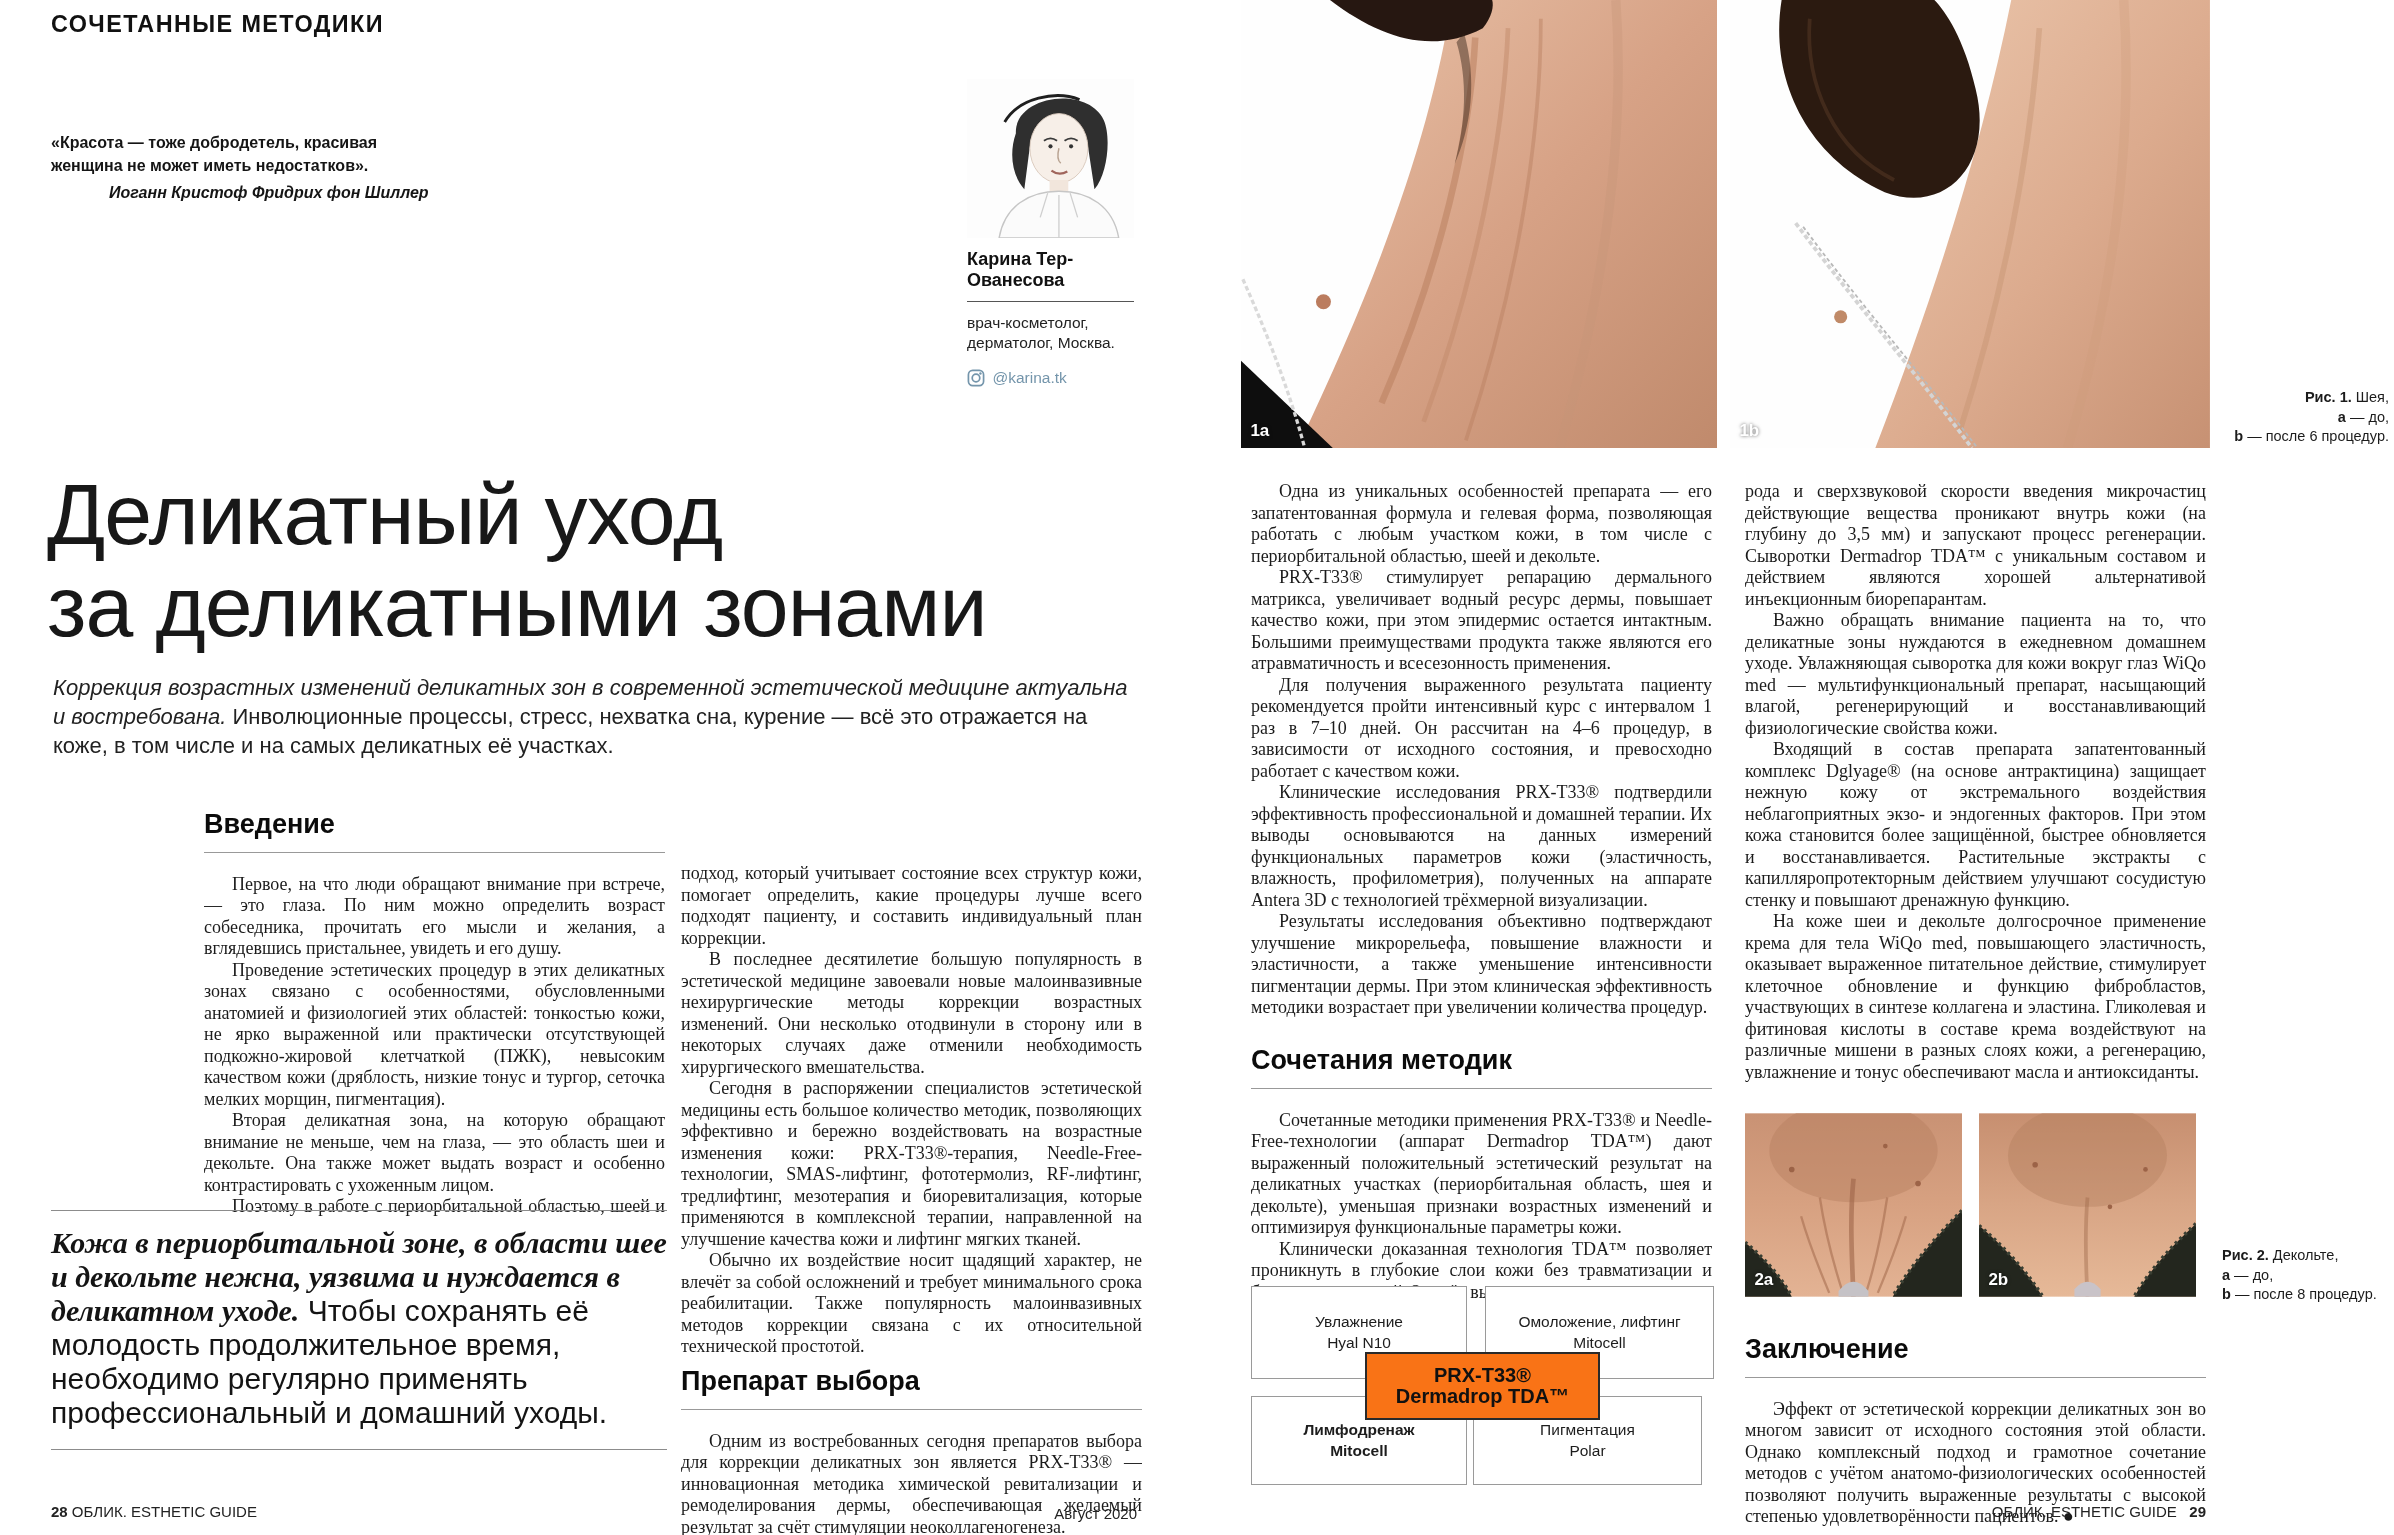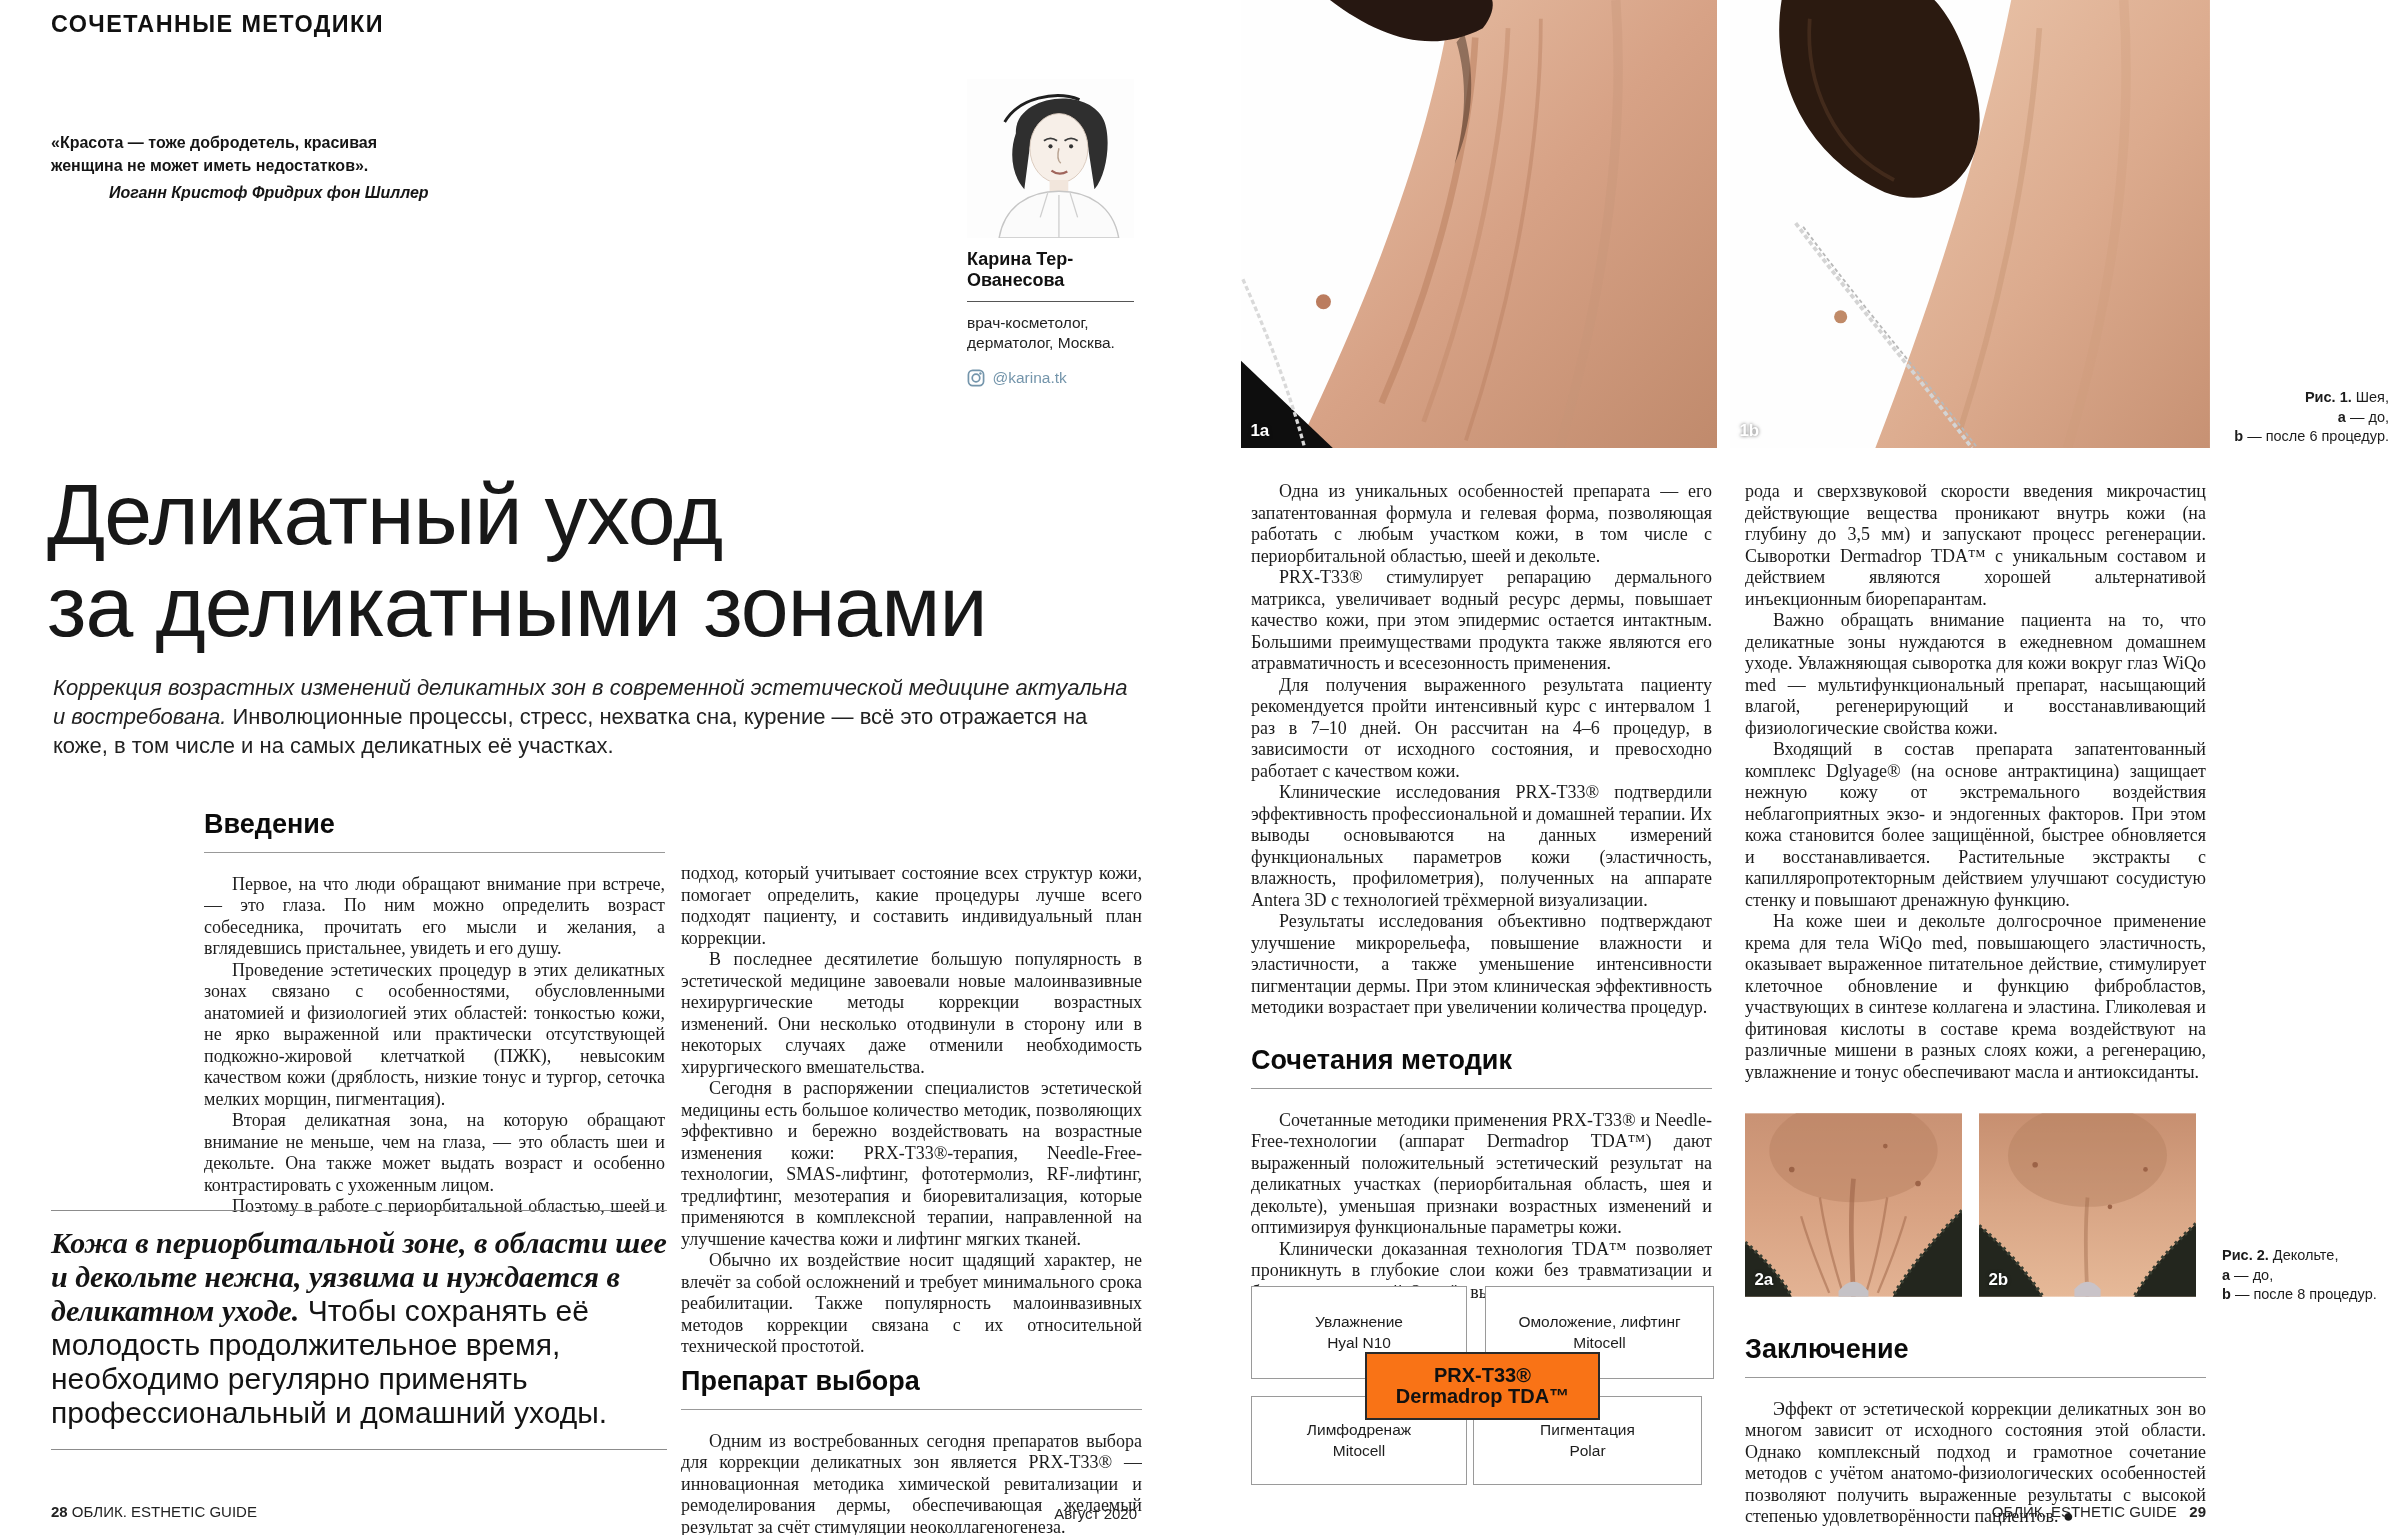--- a/index.html
+++ b/index.html
@@ -211,21 +211,21 @@
 
   <div class="abs diagram" style="left:1251px;top:1286px;">
     <div class="dbox" style="left:0;top:0;width:214px;height:91px;">
       <div>Увлажнение</div>
       <div>Hyal N10</div>
     </div>
     <div class="dbox" style="left:234px;top:0;width:227px;height:91px;">
       <div>Омоложение, лифтинг</div>
       <div>Mitocell</div>
     </div>
-    <div class="dbox" style="left:0;top:110px;width:214px;height:87px;">
+    <div class="dbox" style="left:0;top:110px;width:214px;height:87px;font-weight:bold;">
       <div>Лимфодренаж</div>
       <div>Mitocell</div>
     </div>
     <div class="dbox" style="left:222px;top:110px;width:227px;height:87px;">
       <div>Пигментация</div>
       <div>Polar</div>
     </div>
     <div class="dbox-center" style="left:114px;top:66px;width:231px;height:64px;">
       <div>PRX-T33®</div>
       <div>Dermadrop TDA™</div>

